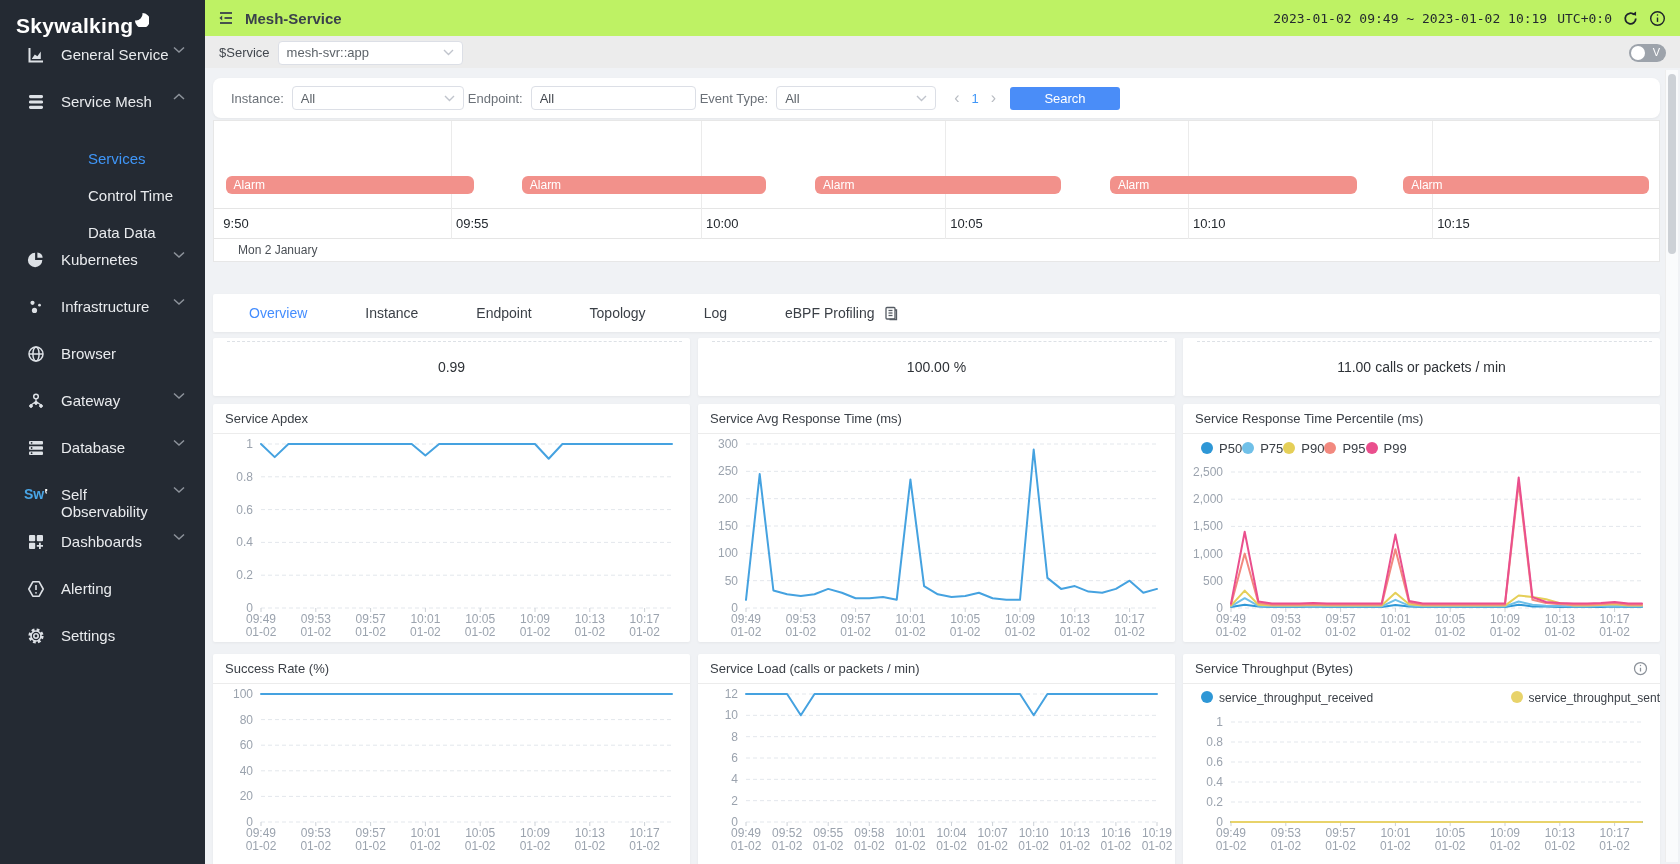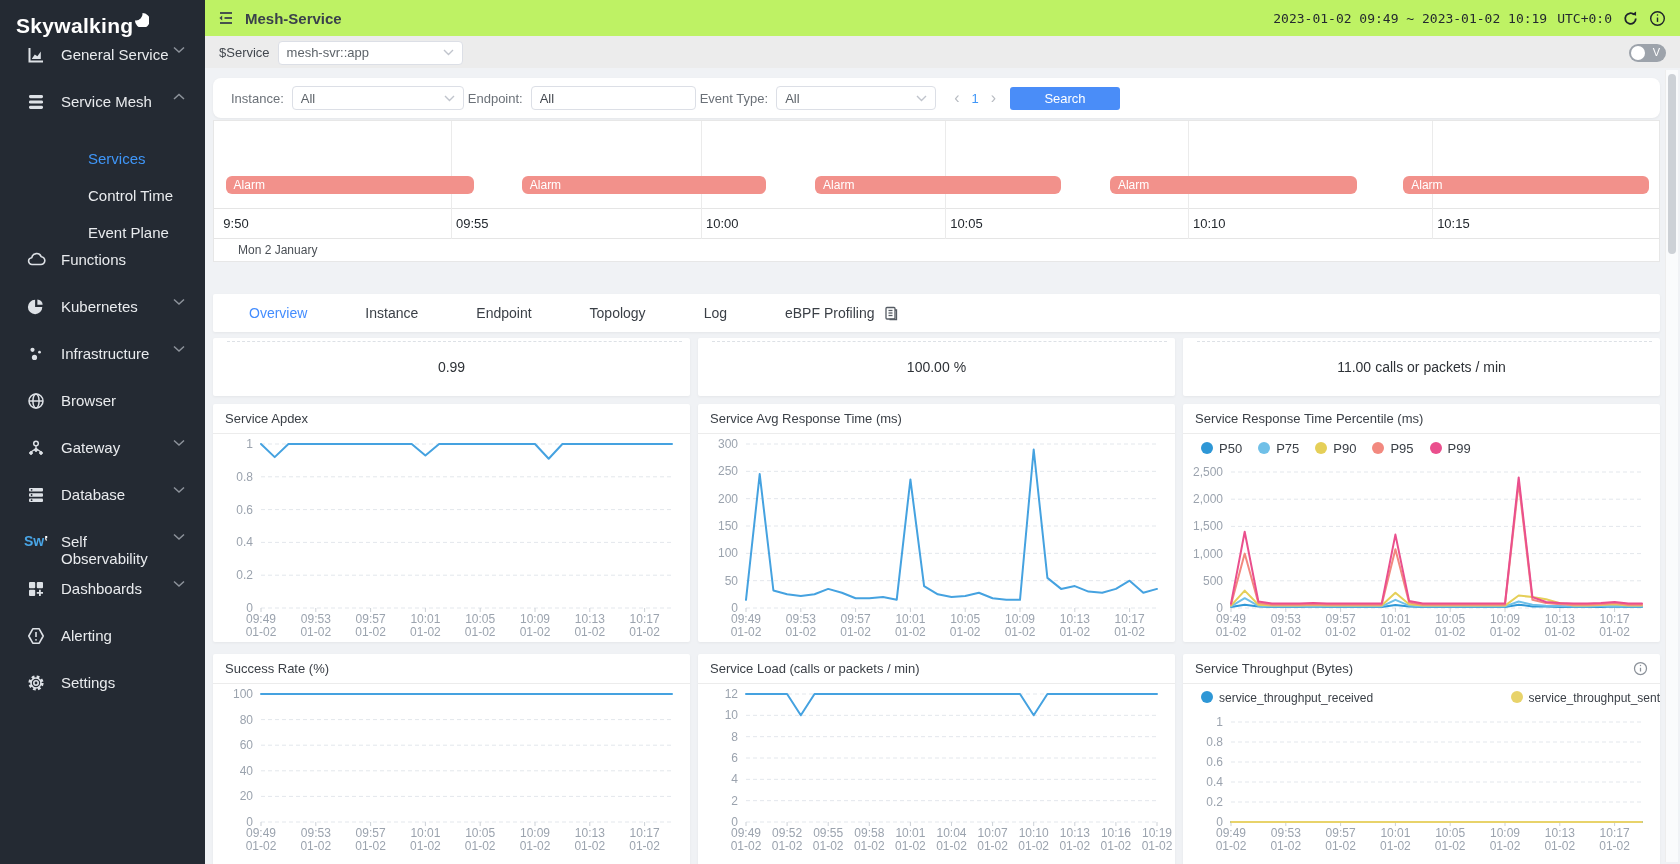--- a/index.html
+++ b/index.html
@@ -67,21 +67,21 @@
   .metric-card { height:58px; background:#fff; border-radius:2px; position:relative; display:flex; align-items:center; justify-content:center; font-size:14px; color:#2e3237; box-shadow:0 1px 3px rgba(0,0,0,.05);}
   .metric-card::before { content:""; position:absolute; top:3px; left:14px; right:8px; border-top:1px dashed #dde1e6; }
   .metric-card .unit { margin-left:4px; }
 
   
   .charts-grid { display:grid; grid-template-columns:repeat(3,1fr); gap:12px 8px; }
   .chart-card { background:#fff; border-radius:2px; box-shadow:0 1px 3px rgba(0,0,0,.05); overflow:hidden;}
   .chart-card.r1 { height:238px; }
   .chart-card.r2 { height:268px; }
   .chart-title { height:30px; display:flex; align-items:center; justify-content:space-between; padding:0 12px; font-size:13px; color:#3b4047; border-bottom:1px solid #ececec; }
-  .legend { height:28px; display:flex; align-items:center; gap:16px; padding-left:18px; font-size:13px; color:#3b4047; }
+  .legend { height:28px; display:flex; align-items:center; padding-left:18px; font-size:13px; color:#3b4047; }
   .legend.small { font-size:12px; gap:14px;justify-content:space-between; }
   .ldot { width:12px; height:12px; border-radius:50%; display:inline-block; margin-right:6px; vertical-align:-1px;}
   .svgbox { width:100%; }
   .svgbox.r1 { height:208px; } .svgbox.r1l { height:180px; }
   .svgbox.r2 { height:172px; } .svgbox.r2l { height:144px; }
 
   
   .vscroll { position:absolute; right:2px; top:2px; bottom:2px; width:13px; background:#fafbfc; border-left:1px solid #ededed;}
   .vscroll .thumb { position:absolute; top:4px; left:2px; width:8px; height:180px; border-radius:4px; background:#cdd1d6; }
 
@@ -132,29 +132,21 @@
             </svg>
           </span>
         </div>
         <div class="nav-child active">
           <span>Services</span>
         </div>
         <div class="nav-child">
           <span>Control Time</span>
         </div>
         <div class="nav-child">
-          <span>Event Plane</span>
-        </div>
-        <div class="nav-item">
-          <span class="nav-icon">
-            <svg width="19" height="18" viewBox="0 0 19 18" fill="none" stroke="#dde1e6" stroke-width="1.6" stroke-linejoin="round">
-              <path d="M5.2,13.5 a3.4,3.4 0 0 1 -0.4,-6.8 a4.9,4.9 0 0 1 9.4,-1 a3.4,3.4 0 0 1 -0.6,7.8 Z"></path>
-            </svg>
-          </span>
-          <span>Functions</span>
+          <span>Data Data</span>
         </div>
         <div class="nav-item">
           <span class="nav-icon">
             <svg width="18" height="18" viewBox="0 0 20 20" fill="#dde1e6">
               <path d="M9,10 L9,2 A8,8 0 1 0 17,10 Z"></path>
               <path d="M11.5,7.5 L11.5,1.6 A6,6 0 0 1 17.4,7.5 Z"></path>
             </svg>
           </span>
           <span>Kubernetes</span>
           <span class="nav-chevron">

